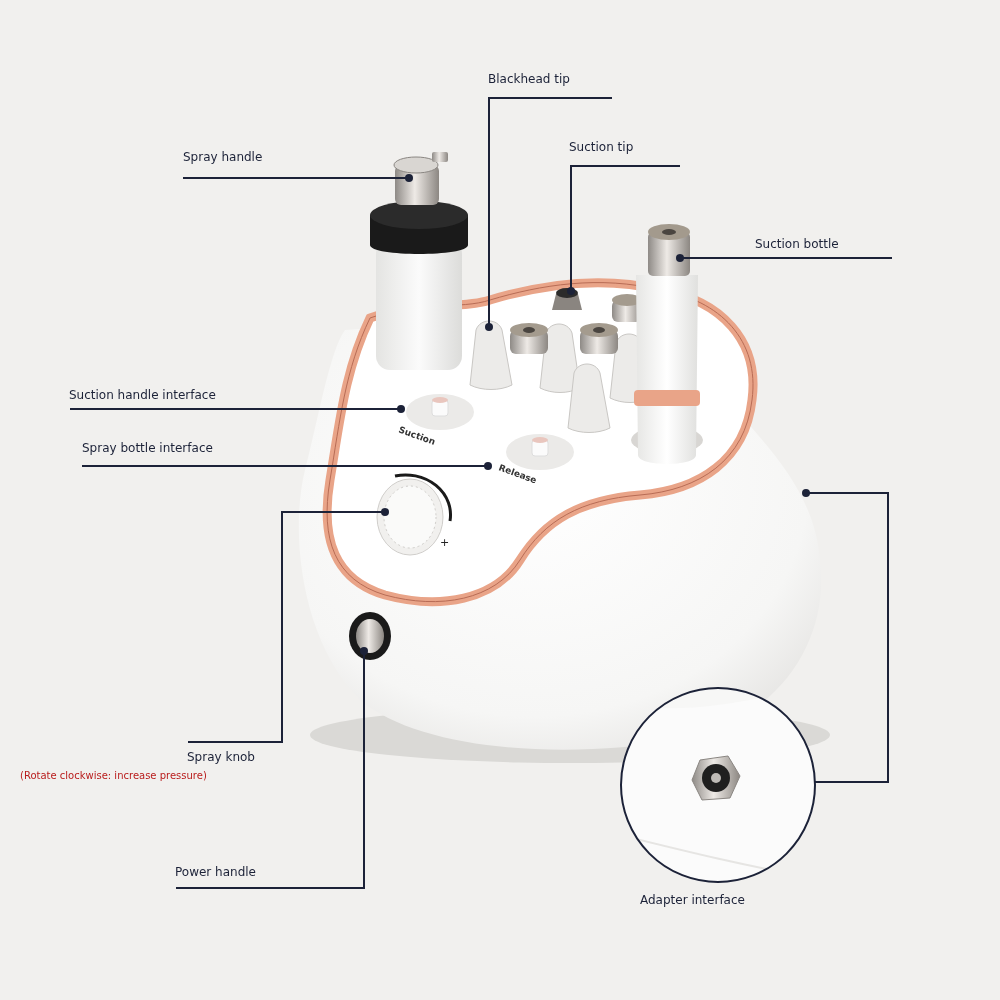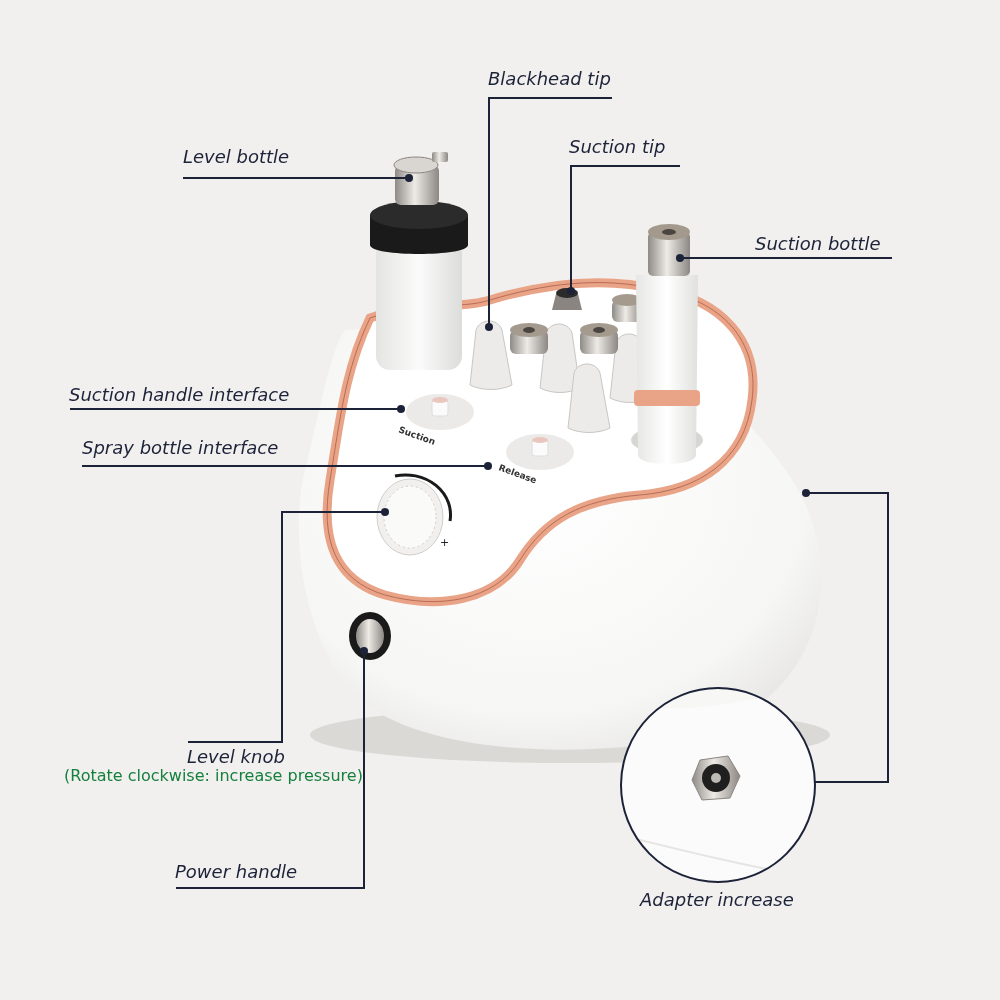--- a/index.html
+++ b/index.html
@@ -1,19 +1,19 @@
 <!DOCTYPE html>
 <html><head>
 <meta charset="utf-8">
 <style>
   html,body{margin:0;padding:0;}
   body{width:1000px;height:1000px;background:#f1f0ee;position:relative;overflow:hidden;font-family:"DejaVu Sans","Liberation Sans",sans-serif;color:#1c2238;}
   .stage{position:absolute;left:0;top:0;width:1000px;height:1000px;}
-  .lbl{position:absolute;font-size:18px;line-height:22px;white-space:nowrap;color:#1c2238;font-style:italic;}
-  .sub{position:absolute;font-size:16px;line-height:18px;white-space:nowrap;color:#15803d;margin-left:44px;}
+  .lbl{position:absolute;font-size:12px;line-height:22px;white-space:nowrap;color:#1c2238;}
+  .sub{position:absolute;font-size:10px;line-height:18px;white-space:nowrap;color:#b91c1c;}
   .embossed{font-size:9px;font-weight:bold;fill:#333;}
 </style>
 </head>
 <body>
 
 <div class="stage">
 <svg width="1000" height="1000" viewBox="0 0 1000 1000" style="position:absolute;left:0;top:0">
   <defs>
     <radialGradient id="bodyGrad" cx="45%" cy="40%" r="70%">
       <stop offset="0%" stop-color="#ffffff"></stop>
@@ -138,23 +138,23 @@
       <path d="M600 700 C 680 720, 760 700, 830 680 L 830 900 L 600 900 Z" fill="#fbfbfb"></path>
       <path d="M600 830 C 680 850, 760 870, 830 880" stroke="#e6e5e3" stroke-width="2" fill="none"></path>
     </g>
     <circle cx="718" cy="785" r="97" fill="none" stroke="#1c2238" stroke-width="2"></circle>
     <polygon points="700,760 728,756 740,776 730,798 702,800 692,780" fill="url(#metal)" stroke="#8a8682"></polygon>
     <circle cx="716" cy="778" r="14" fill="#1f1f1f"></circle>
     <circle cx="716" cy="778" r="5" fill="#bdbab6"></circle>
   </g>
 </svg>
 
-<div class="lbl" style="left:183px;top:146px">Level bottle</div>
+<div class="lbl" style="left:183px;top:146px">Spray handle</div>
 <div class="lbl" style="left:488px;top:68px">Blackhead tip</div>
 <div class="lbl" style="left:569px;top:136px">Suction tip</div>
 <div class="lbl" style="left:755px;top:233px">Suction bottle</div>
 <div class="lbl" style="left:82px;top:437px">Spray bottle interface</div>
 <div class="lbl" style="left:69px;top:384px">Suction handle interface</div>
-<div class="lbl" style="left:187px;top:746px">Level knob</div>
+<div class="lbl" style="left:187px;top:746px">Spray knob</div>
 <div class="sub" style="left:20px;top:767px">(Rotate clockwise: increase pressure)</div>
 <div class="lbl" style="left:175px;top:861px">Power handle</div>
-<div class="lbl" style="left:640px;top:889px">Adapter increase</div>
+<div class="lbl" style="left:640px;top:889px">Adapter interface</div>
 </div>
 
 </body></html>

